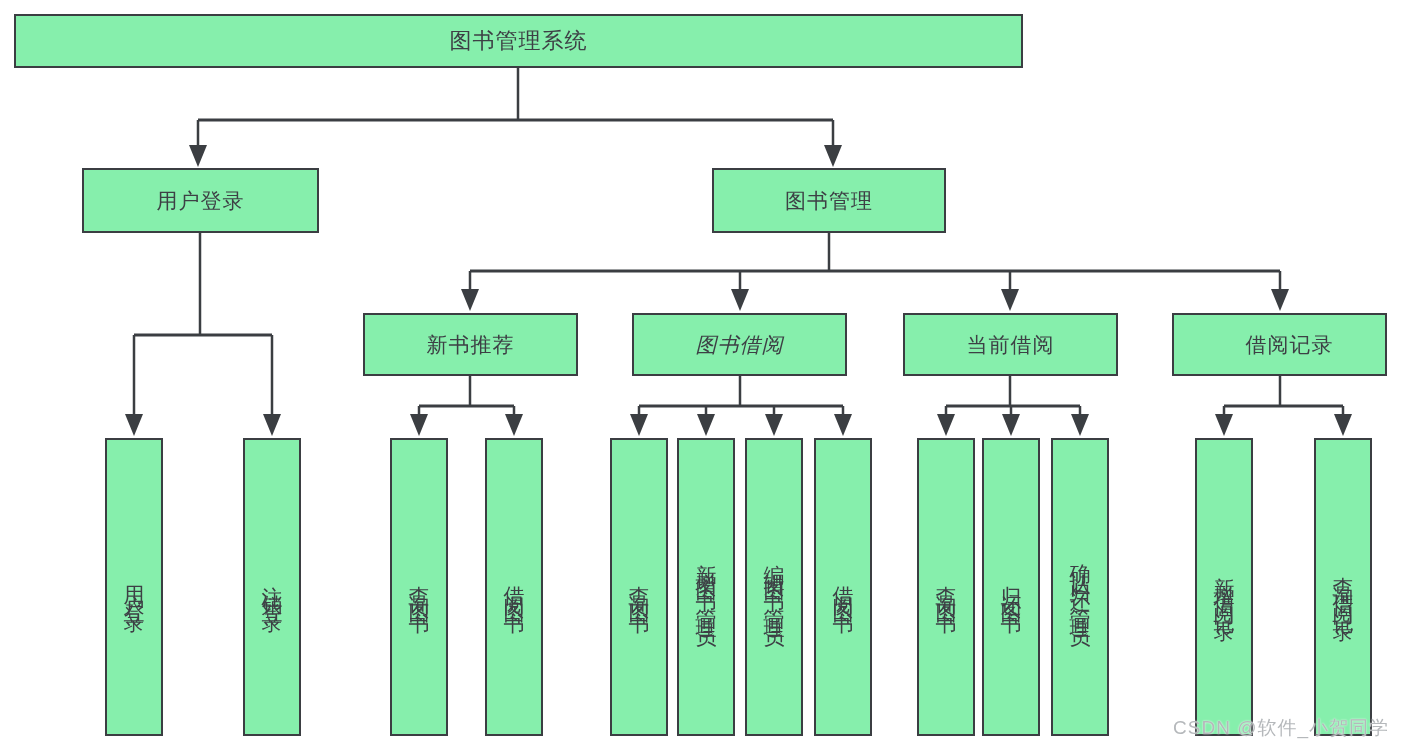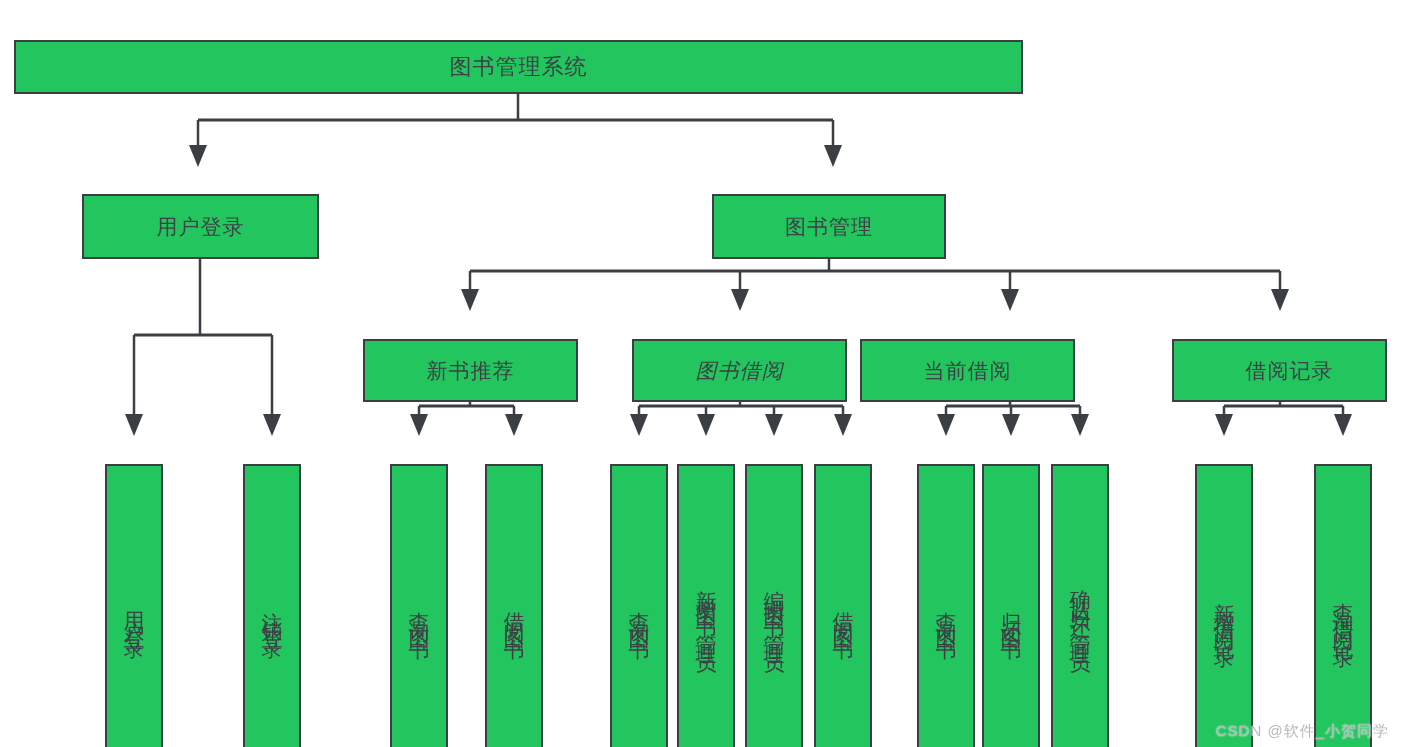--- a/index.html
+++ b/index.html
@@ -8,51 +8,50 @@
     width:1405px;height:747px;
     background:#ffffff;
     overflow:hidden;
     font-family:"Liberation Sans","DejaVu Sans",sans-serif;
   }
   .connectors{position:absolute;left:0;top:0;width:1405px;height:747px;}
   .node{
     position:absolute;
     box-sizing:border-box;
     border:2px solid #3b3e42;
-    background:#22c55e;
+    background:#86efac;
     color:#3d4045;
     display:flex;
     align-items:center;
     justify-content:center;
     font-size:21px;
     letter-spacing:1px;
-    margin-top:26px;
   }
   .node.root{left:14px;top:14px;width:1009px;height:54px;font-size:22px;}
   .node.lvl2{top:168px;width:237px;height:65px;}
   .node.lvl2.login{left:82px;}
   .node.lvl2.mgmt{left:712px;width:234px;}
   .node.lvl3{top:313px;width:215px;height:63px;}
   .node.lvl3.s0{left:363px;}
   .node.lvl3.s1{left:632px;font-style:italic;}
-  .node.lvl3.s2{left:860px;}
+  .node.lvl3.s2{left:903px;}
   .node.lvl3.s3{left:1172px;padding-left:20px;}
   .node.leaf{
     top:438px;width:58px;height:298px;
     writing-mode:vertical-rl;
     text-orientation:mixed;
     letter-spacing:9px;
     font-size:21px;
     line-height:58px;
     justify-content:center;
   }
   .watermark{
     position:absolute;
     right:16px;bottom:6px;
-    font-size:15px;
+    font-size:19px;
     color:#b5b8bb;
     letter-spacing:1px;
     text-shadow:0 0 2px #ffffff;
     z-index:5;
   }
   svg line, svg polyline{stroke:#3b3e42;fill:none;}
   svg path.ah{fill:#3b3e42;stroke:none;}
 </style>
 </head>
 <body>

